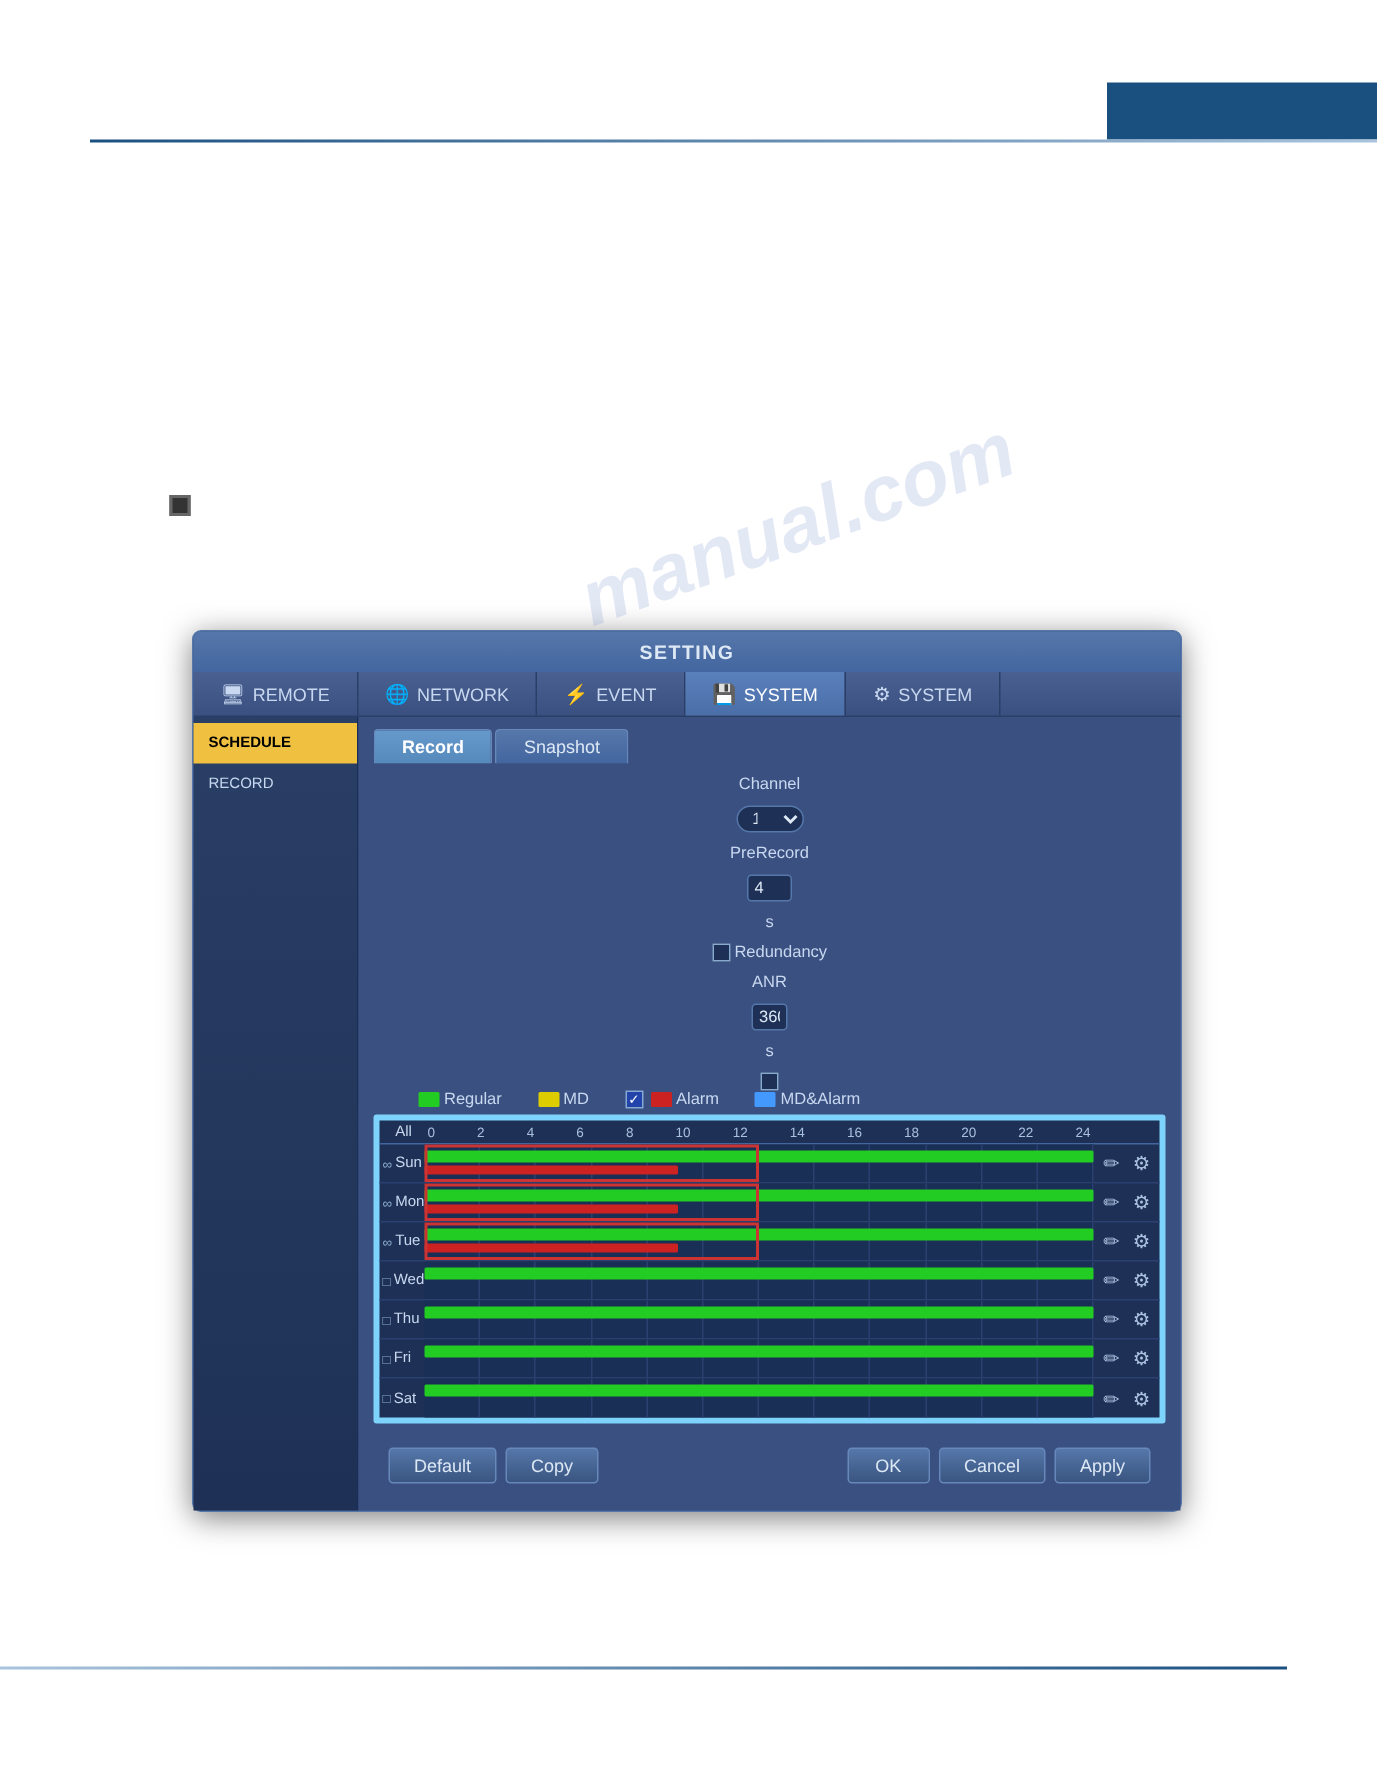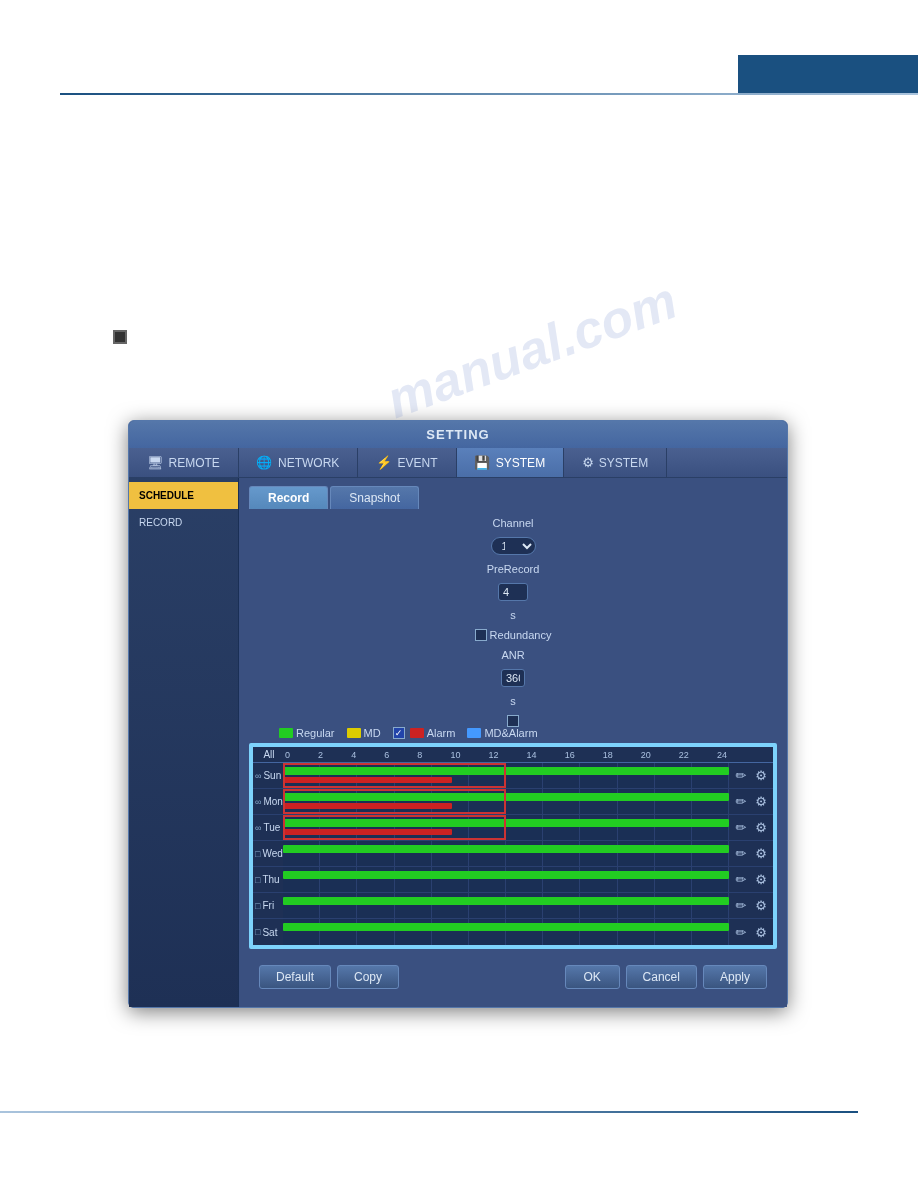--- a/index.html
+++ b/index.html
@@ -208,21 +208,21 @@
       align-items: flex-end;
       gap: 3px;
       font-size: 11px;
       color: #c8d8f0;
     }
 
     
     .legend-row {
       display: flex;
       align-items: center;
-      gap: 12px;
+      gap: 24px;
       margin-bottom: 4px;
       margin-left: 30px;
       font-size: 11px;
       color: #c8d8f0;
     }
 
     .legend-item {
       display: flex;
       align-items: center;
       gap: 3px;

